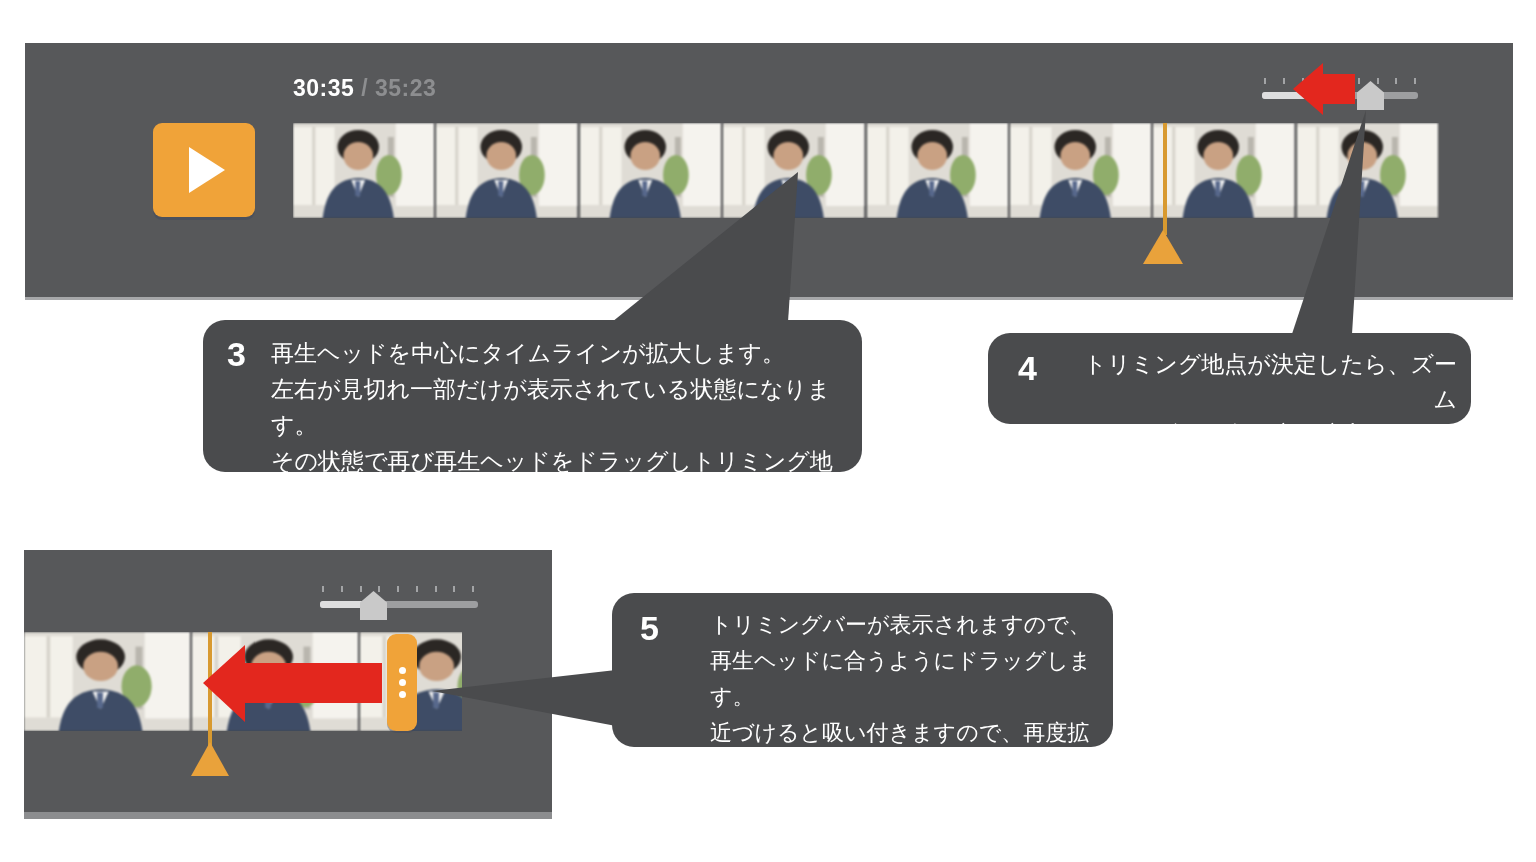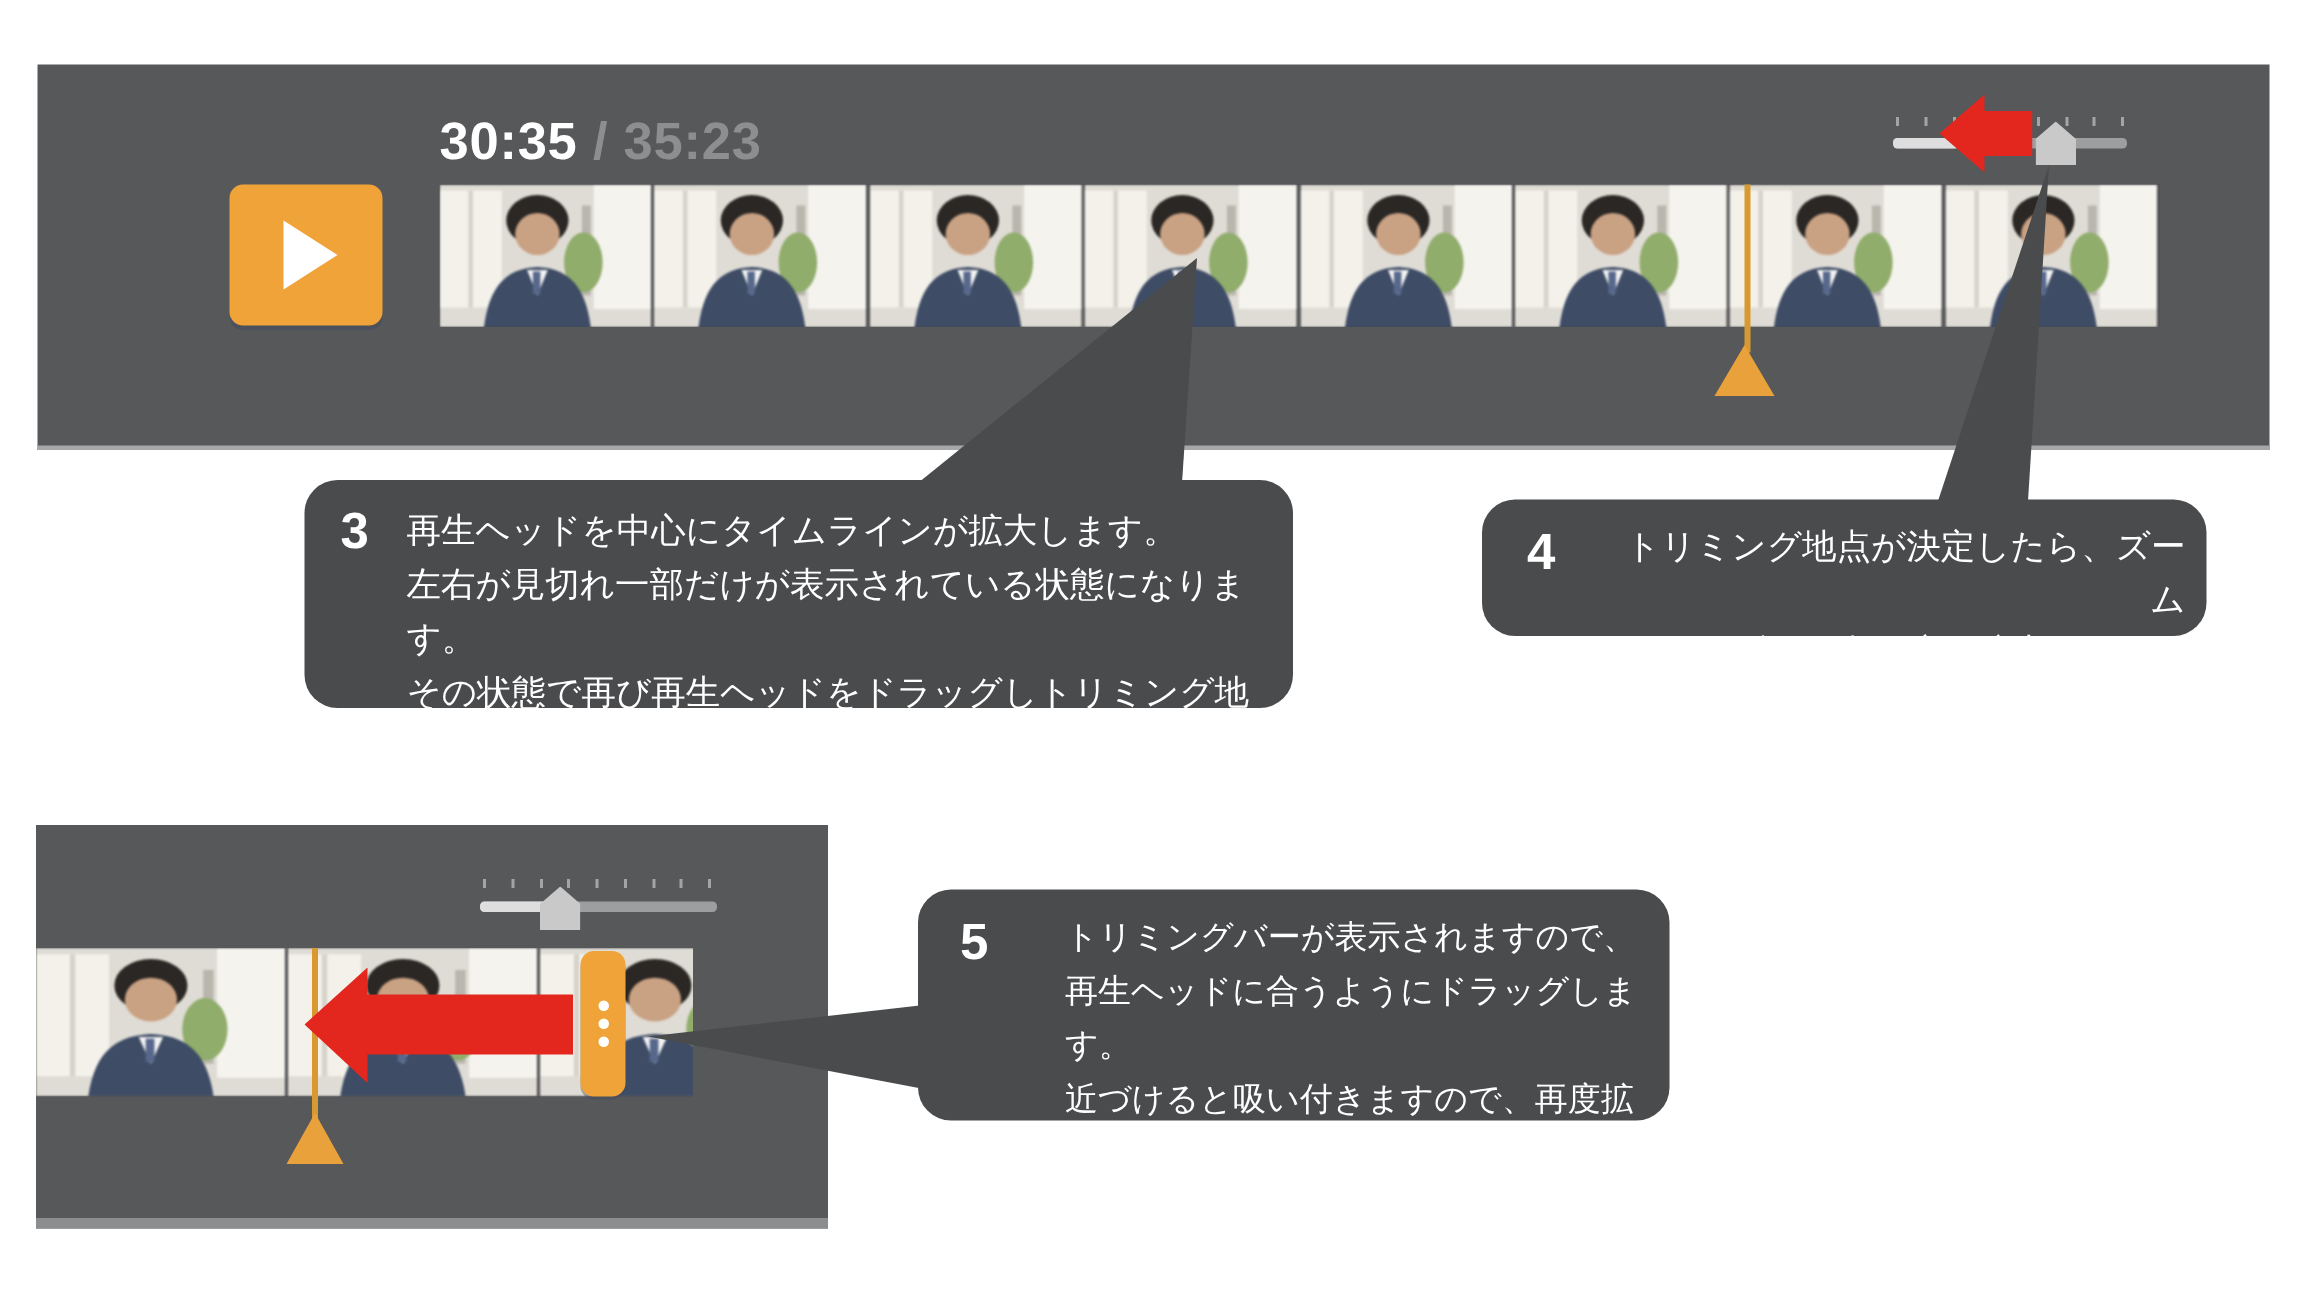--- a/index.html
+++ b/index.html
@@ -16,21 +16,21 @@
     position:absolute;left:128px;top:80px;width:102px;height:94px;
     background:#f0a339;border:none;border-radius:9px;cursor:pointer;
     box-shadow:0 3px 0 rgba(62,72,96,.45);
   }
   .play-tri{
     position:absolute;left:36px;top:24px;width:0;height:0;
     border-top:23px solid transparent;border-bottom:23px solid transparent;
     border-left:36px solid #ffffff;
   }
   .time-display{
-    position:absolute;left:268px;top:32px;font-size:35px;font-weight:bold;
+    position:absolute;left:268px;top:32px;font-size:23px;font-weight:bold;
     color:#ffffff;letter-spacing:.5px;white-space:nowrap;
   }
   .time-sep,.time-total{color:#8d8e90;}
   .filmstrip{
     position:absolute;display:flex;overflow:hidden;background:#44454a;
   }
   .strip-top{left:268px;top:80px;width:1147px;height:95px;}
   .strip-top .thumb{width:143.4px;height:95px;flex:0 0 auto;border-right:2px solid #515254;box-sizing:border-box;}
   .thumb svg{width:100%;height:100%;display:block;filter:blur(.8px);}
   

